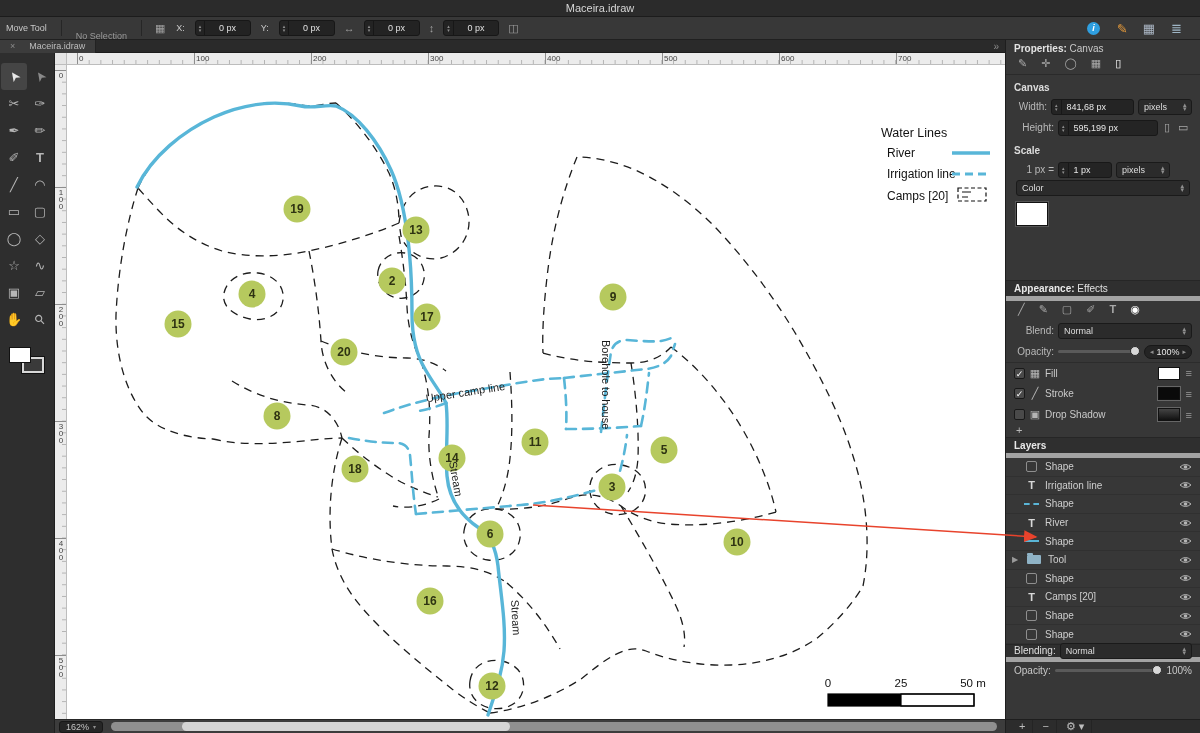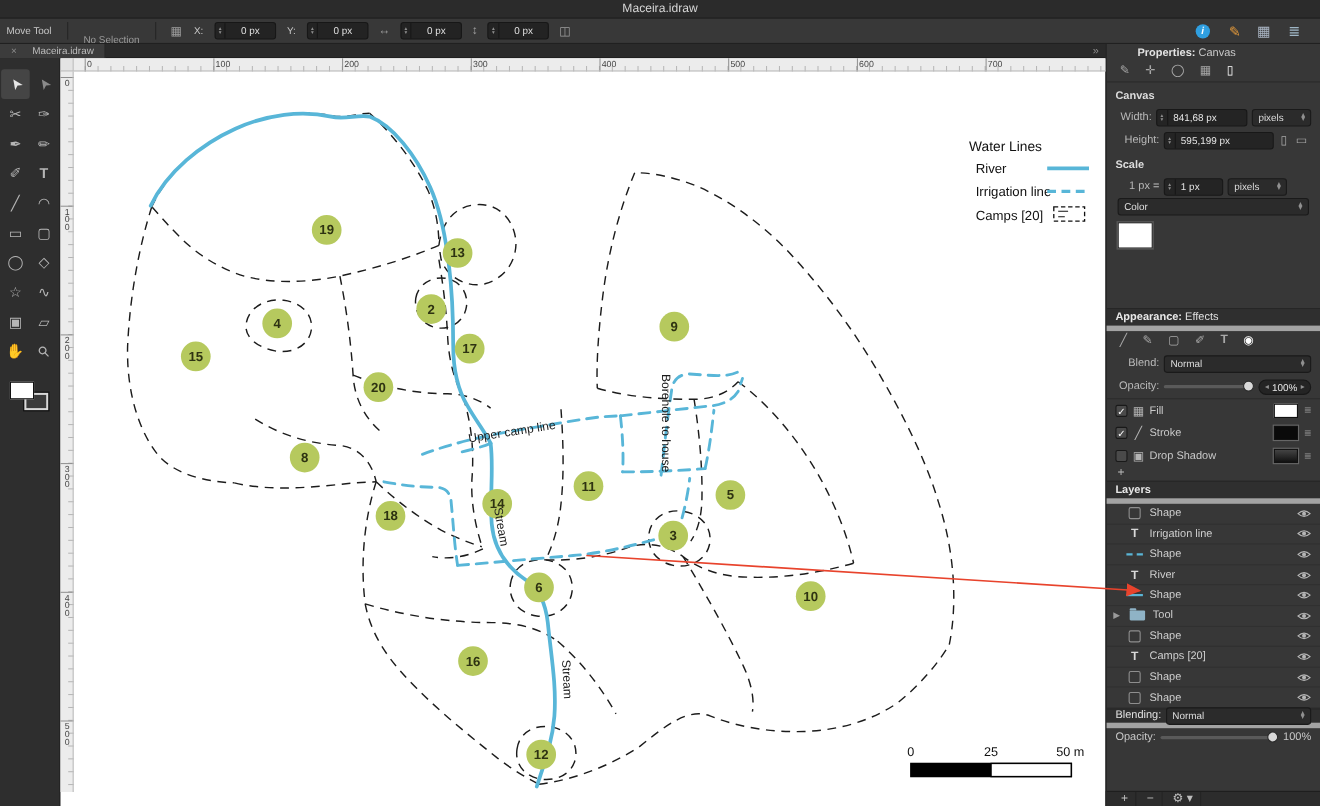--- a/index.html
+++ b/index.html
@@ -95,21 +95,21 @@
     color:#c5c5c5; font-size:9px; height:12px; line-height:10px; padding:0 6px;
     margin-left:4px; display:flex; align-items:center; gap:4px; }
   .scroll-track { flex:1; height:9px; margin:0 8px; background:#8f8f8f;
     border-radius:5px; position:relative; }
   .scroll-thumb { position:absolute; left:8%; top:0; width:37%; height:9px;
     background:#d4d4d4; border-radius:5px; }
 
   
   .panel { position:absolute; left:1005px; top:40px; width:195px; height:693px;
     background:#373737; border-left:1px solid #1e1e1e; color:#c9c9c9; font-size:10px; }
-  .p-header { padding:3px 4px 1px 8px;margin-left:20px; }
+  .p-header { padding:3px 4px 1px 8px; }
   .p-header b { color:#e3e3e3; }
   .p-iconrow { display:flex; gap:14px; padding:2px 10px 4px 12px;
     border-bottom:1px solid #2a2a2a; color:#a8a8a8; font-size:11px; }
   .p-iconrow .sel { color:#fff; }
   .sect-label { padding:7px 8px 3px 8px; color:#dcdcdc; font-weight:bold; }
   .prow { display:flex; align-items:center; padding:1px 8px; gap:4px; height:21px; }
   .prow .rlbl { width:40px; text-align:right; color:#b9b9b9; }
   .pfield { display:flex; align-items:center; background:#242424;
     border:1px solid #181818; border-radius:3px; height:16px; color:#e6e6e6; }
   .pfield .steps { display:flex; flex-direction:column; line-height:4px; font-size:5px;
@@ -487,20 +487,29 @@
           <text x="828" y="687" font-size="11.5" fill="#111" text-anchor="middle" data-name="scale-start">0</text>
           <text x="901" y="687" font-size="11.5" fill="#111" text-anchor="middle" data-name="scale-mid">25</text>
           <text x="973" y="687" font-size="11.5" fill="#111" text-anchor="middle" data-name="scale-end">50 m</text>
           <rect x="828" y="694" width="73" height="12" fill="#000" data-name="scale-bar-dark"></rect>
           <rect x="901" y="694" width="73" height="12" fill="#fff" stroke="#000" stroke-width="1.2" data-name="scale-bar-light"></rect>
           <rect x="828" y="694" width="146" height="12" fill="none" stroke="#000" stroke-width="1.2" data-name="scale-bar-frame"></rect>
         </g>
       </svg>
     </div>
 
+    <div class="hscroll" data-name="status-bar">
+      <span class="zoombox" data-name="zoom-level-control">
+        <span data-name="zoom-level-value">162%</span>
+        <span style="font-size:6px;color:#8f8f8f;" data-name="chevron-down-icon">▾</span>
+      </span>
+      <span class="scroll-track" data-name="horizontal-scrollbar">
+        <span class="scroll-thumb" data-name="scrollbar-thumb"></span>
+      </span>
+    </div>
   </div>
 
   <div class="panel" data-name="properties-panel">
     <div class="p-header" data-name="properties-header">
       <b data-name="properties-header-label">Properties:</b>
       <span data-name="properties-header-value">Canvas</span>
     </div>
     <div class="p-iconrow" data-name="properties-tabs">
       <span data-name="style-pen-icon">✎</span>
       <span data-name="transform-icon">✛</span>

